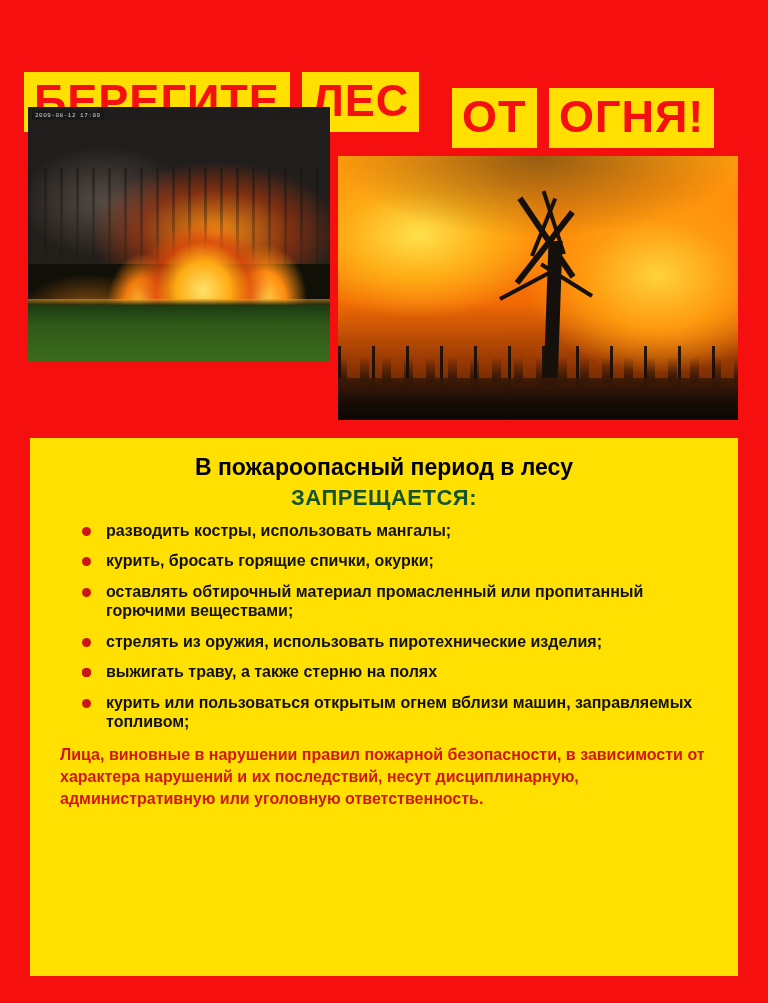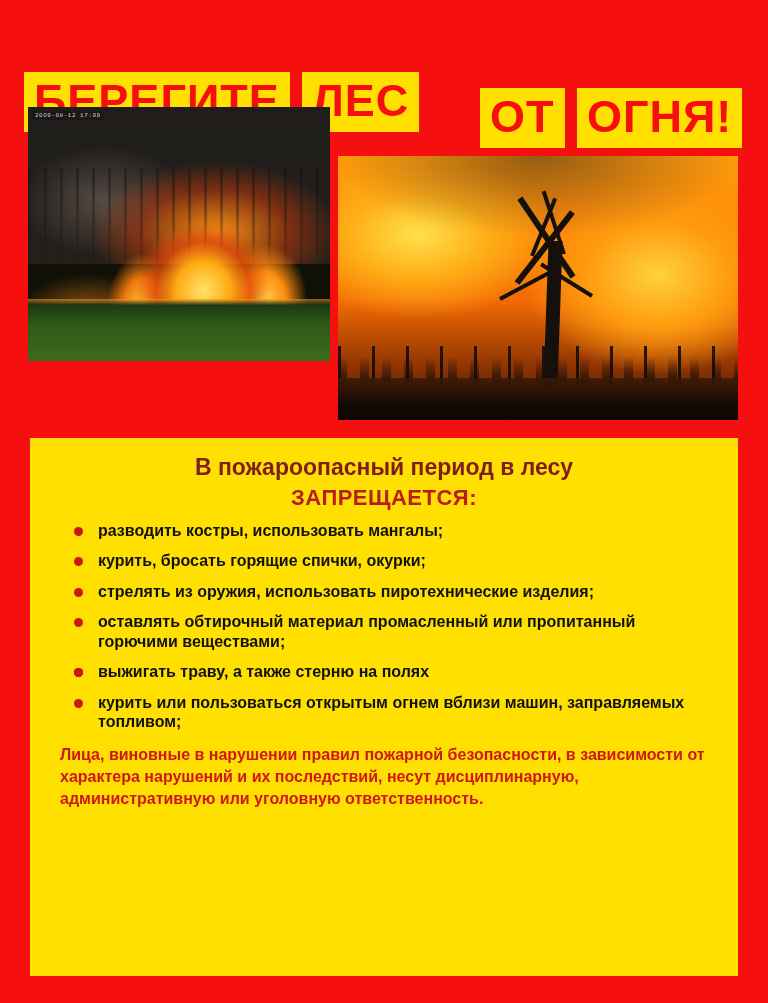--- a/index.html
+++ b/index.html
@@ -39,21 +39,21 @@
     position: absolute;
     top: 0;
     left: 0;
     white-space: nowrap;
     margin-top: 44px;
   }
   .hl-row1 .hl-word + .hl-word { margin-left: 8px; }
   .hl-row2 {
     position: absolute;
     top: 60px;
-    left: 456px;
+    left: 428px;
     white-space: nowrap;
   }
   .hl-row2 .hl-word + .hl-word { margin-left: 8px; }
 
   
   .photo {
     position: absolute;
     overflow: hidden;
   }
   .photo-1 {
@@ -165,35 +165,35 @@
     width: 708px;
     height: 538px;
     background: #ffe000;
     box-sizing: border-box;
     padding: 14px 24px 10px 24px;
   }
   .panel-title {
     text-align: center;
     font-size: 23px;
     font-weight: bold;
-    color: #7f1d1d;
+    color: #000000;
     line-height: 1.2;
     margin: 2px 0 0 0;
   }
   .panel-subtitle {
     text-align: center;
     font-size: 22px;
     font-weight: bold;
-    color: #b91c1c;
+    color: #14532d;
     letter-spacing: 0.5px;
     margin: 3px 0 10px 0;
   }
   ul.rules {
     list-style: none;
-    margin: 0;
+    margin: 8px;
     padding: 0 4px 0 18px;
   }
   ul.rules li {
     position: relative;
     font-size: 16px;
     font-weight: bold;
     color: #111111;
     line-height: 1.22;
     margin-bottom: 11px;
     padding-left: 26px;
@@ -255,22 +255,22 @@
     <div class="p2-ground"></div>
   </div>
 
   <div class="panel">
     <div class="panel-title">В пожароопасный период в лесу</div>
     <div class="panel-subtitle">ЗАПРЕЩАЕТСЯ:</div>
 
     <ul class="rules">
       <li><span class="bullet"></span><span>разводить костры, использовать мангалы;</span></li>
       <li><span class="bullet"></span><span>курить, бросать горящие спички, окурки;</span></li>
+      <li><span class="bullet"></span><span>оставлять обтирочный материал промасленный или пропитанный горючими веществами;</span></li>
       <li><span class="bullet"></span><span>стрелять из оружия, использовать пиротехнические изделия;</span></li>
-      <li><span class="bullet"></span><span>оставлять обтирочный материал промасленный или пропитанный горючими веществами;</span></li>
       <li><span class="bullet"></span></li>
       <li><span class="bullet"></span></li>
       <li><span class="bullet"></span><span>выжигать траву, а также стерню на полях</span></li>
       <li><span class="bullet"></span><span>курить или пользоваться открытым огнем вблизи машин, заправляемых топливом;</span></li>
     </ul>
 
     <div class="warning">Лица, виновные в нарушении правил пожарной безопасности, в зависимости от характера нарушений и их последствий, несут дисциплинарную, административную или уголовную ответственность.</div>
   </div>
 
 </div>

